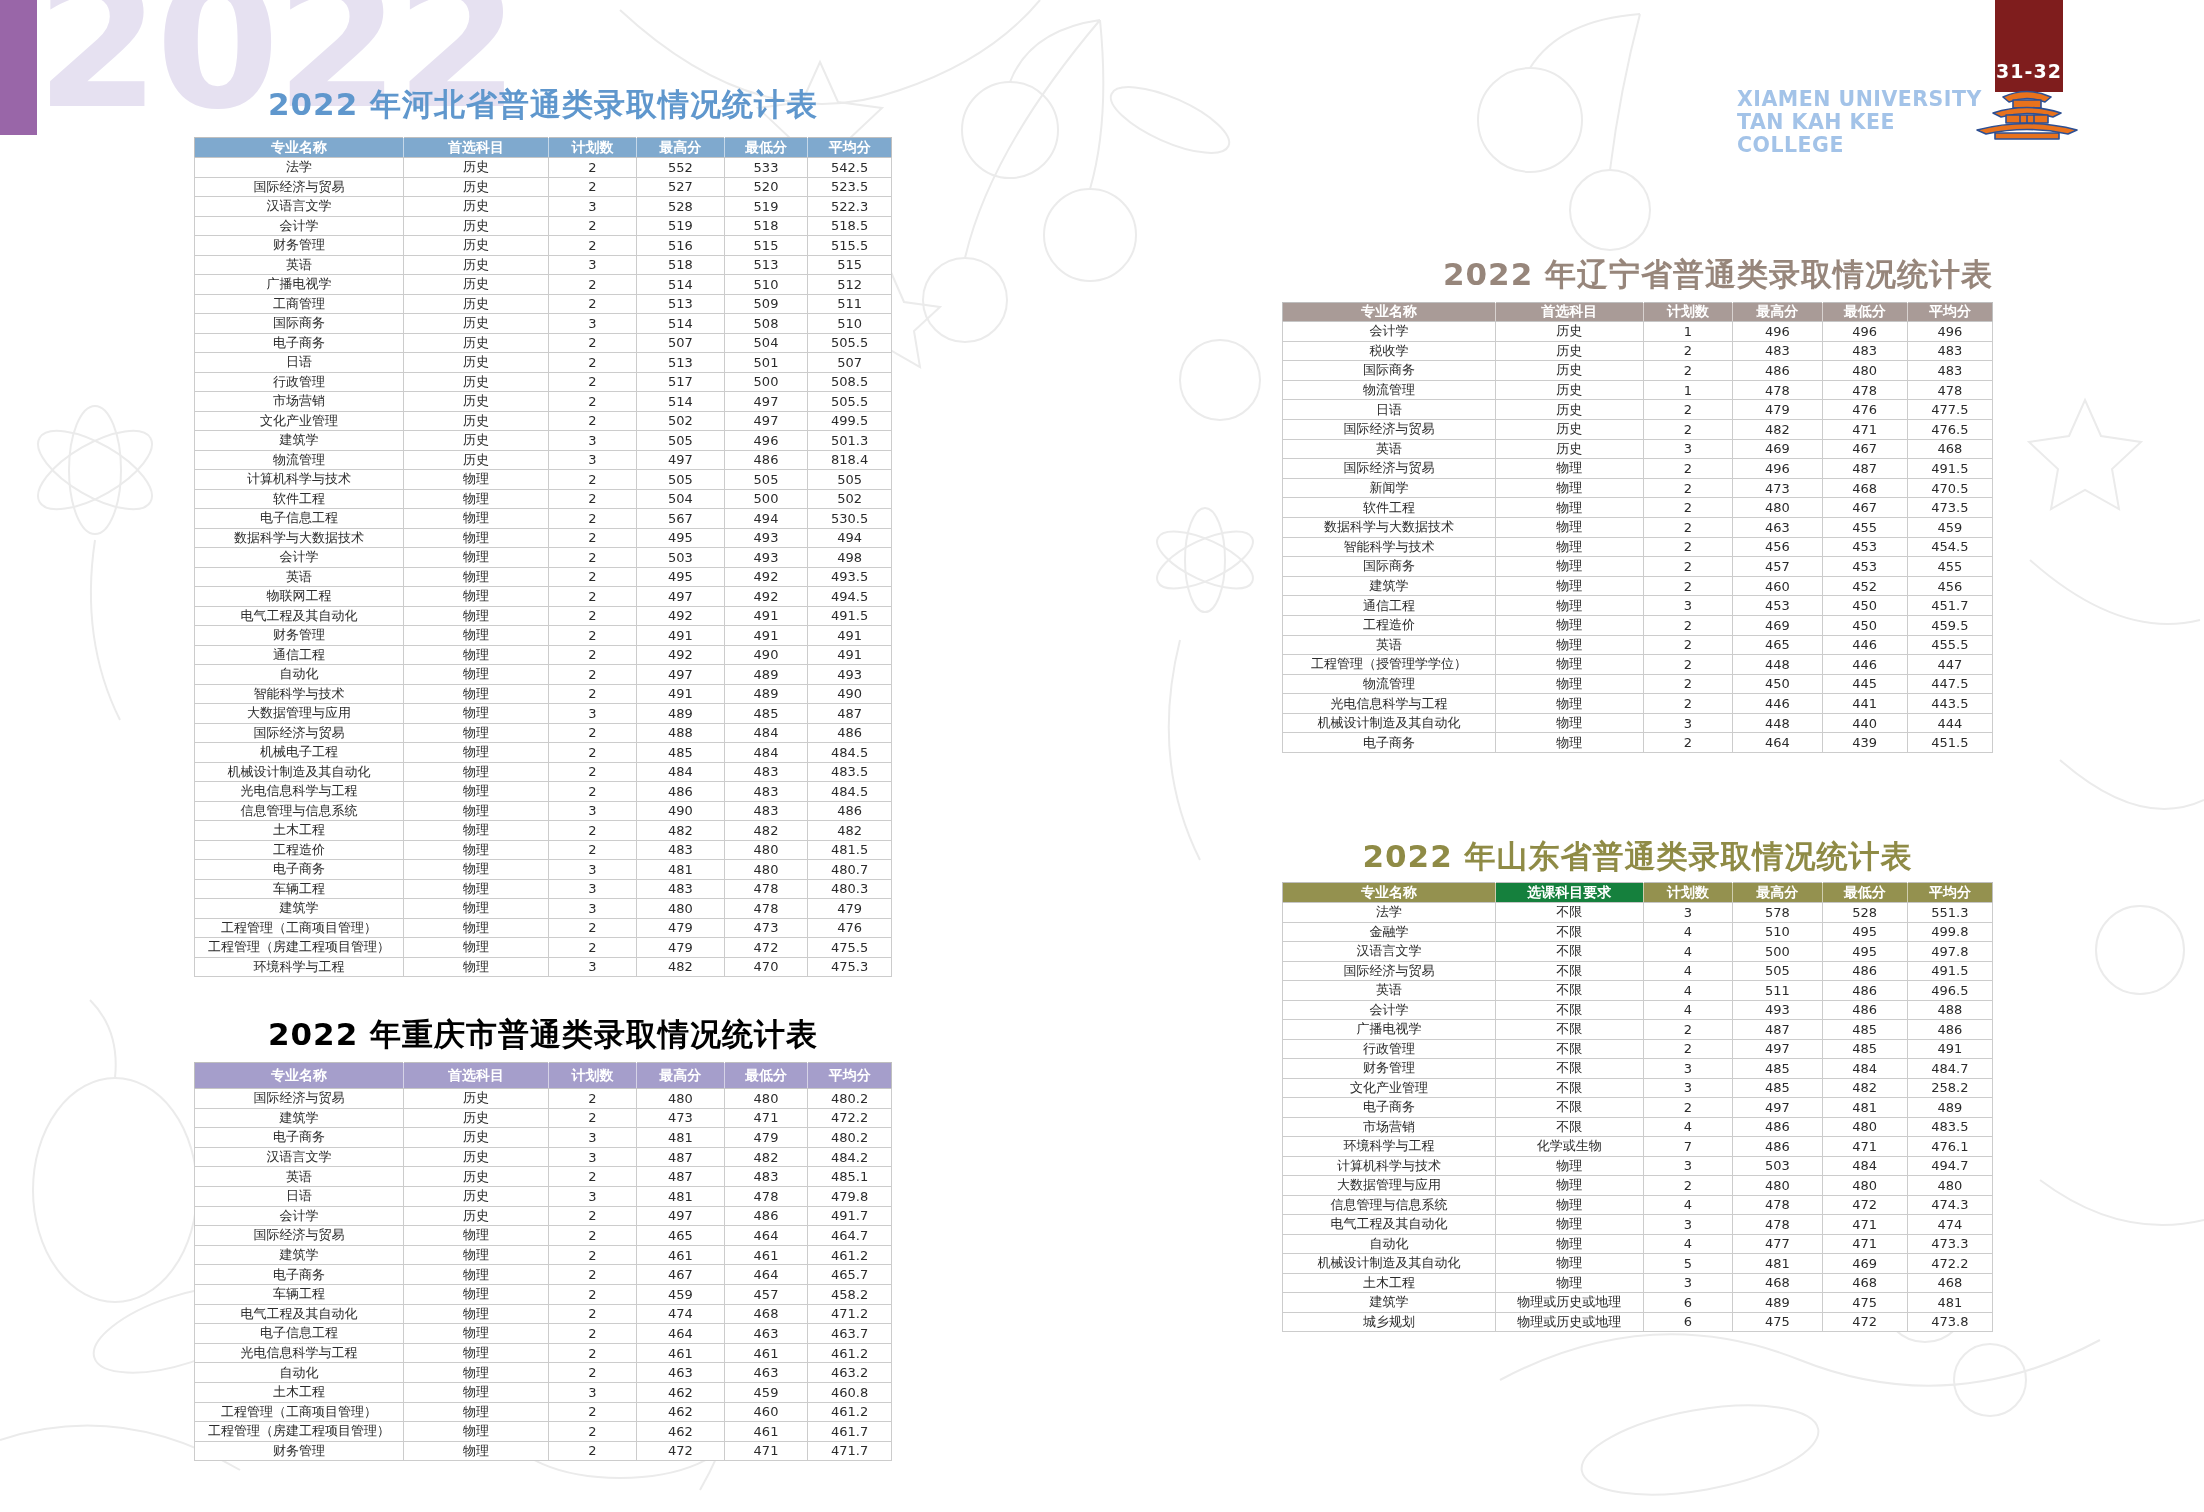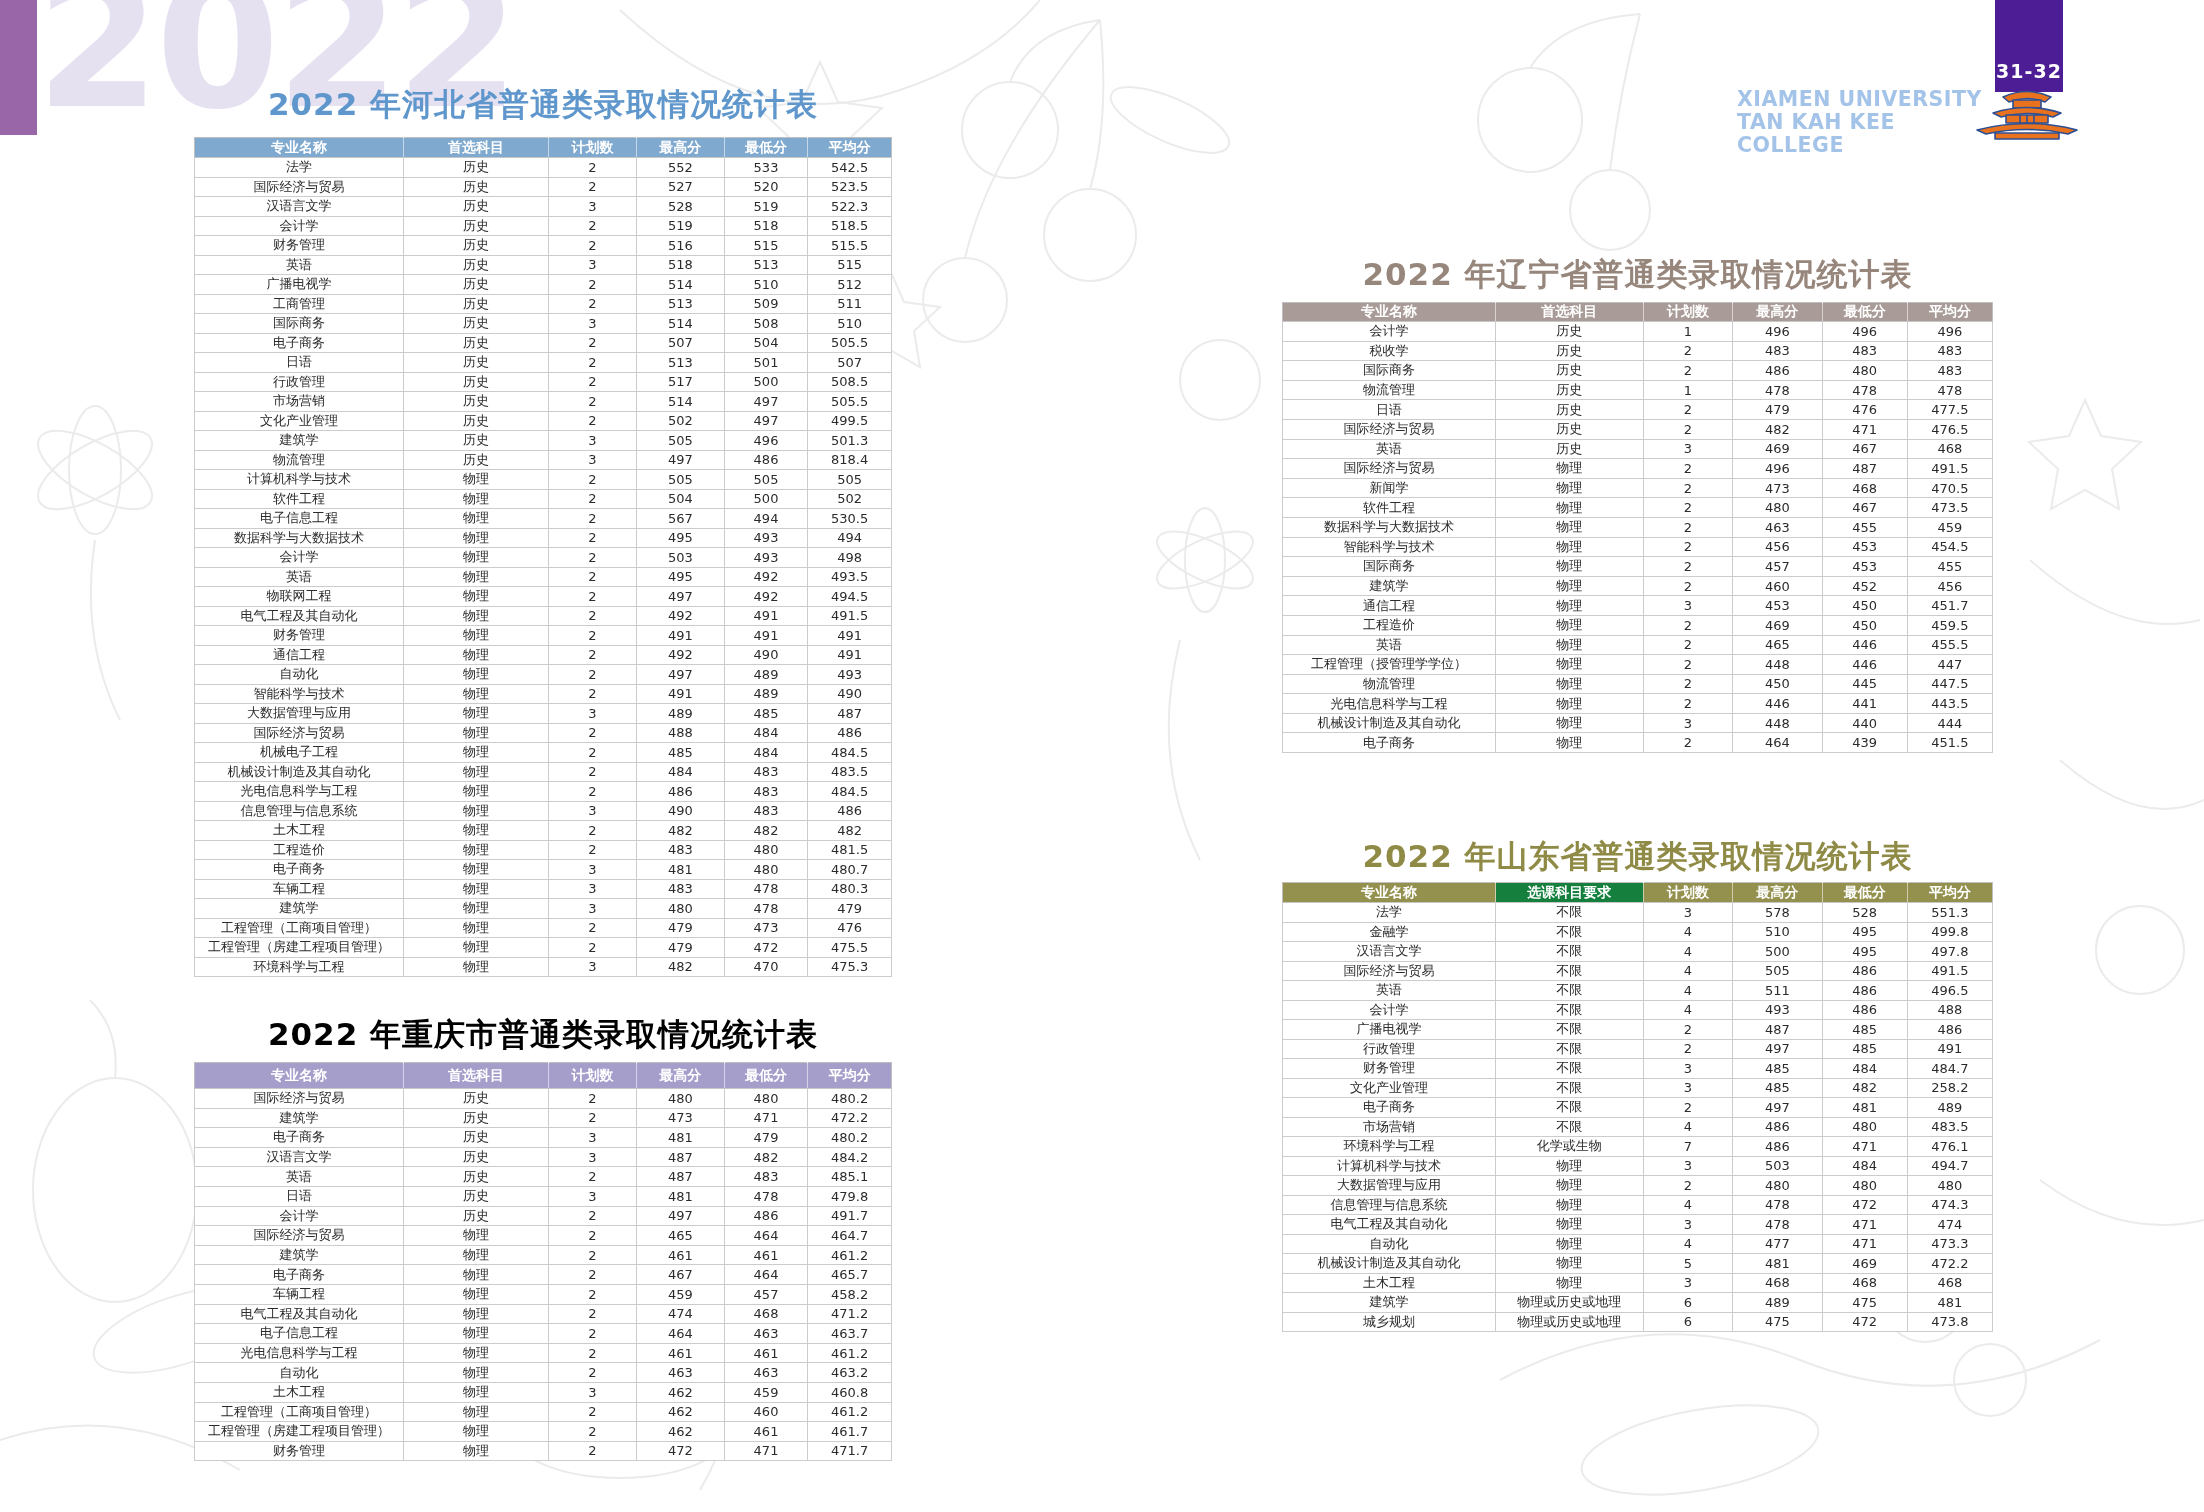--- a/index.html
+++ b/index.html
@@ -16,21 +16,21 @@
             display:flex; align-items:flex-end; justify-content:center; }
   .ribbon .pageno { color:#ffffff; font-weight:bold; font-size:19px; padding-bottom:10px; letter-spacing:1px; }
   .college-gate { position:absolute; left:1962px; top:84px; z-index:2; }
   .college-name { position:absolute; left:1737px; top:88px; width:260px; z-index:2;
                   font-weight:bold; font-size:20.5px; line-height:23px; letter-spacing:0.5px; }
 
   .tbl-title { position:absolute; text-align:center; font-size:31px; font-weight:bold;
                letter-spacing:1px; z-index:3; white-space:nowrap; }
   .t-hebei-title    { left:194px;  top:84px;   width:698px; }
   .t-cq-title       { left:194px;  top:1014px; width:698px; }
-  .t-ln-title       { left:1282px; top:254px;  width:711px; }
+  .t-ln-title       { left:1282px; top:254px;  width:711px;text-align:right; }
   .t-sd-title       { left:1282px; top:836px;  width:711px; }
 
   table.stats { position:absolute; border-collapse:collapse; table-layout:fixed; z-index:3;
                 background:#ffffff; }
   .t-hebei { left:194px;  top:137px; width:698px; }
   .t-cq    { left:194px;  top:1062px; width:698px; }
   .t-ln    { left:1282px; top:302px; width:711px; }
   .t-sd    { left:1282px; top:882px; width:711px; }
 
   table.stats th { color:#ffffff; font-size:14px; font-weight:bold;
@@ -105,21 +105,21 @@
     <path d="M1500 1380 Q1650 1300 1800 1360 Q1950 1420 2100 1340"></path>
     <circle cx="1925" cy="1300" r="42"></circle>
       <circle cx="1990" cy="1380" r="36"></circle>
     <ellipse cx="1700" cy="1450" rx="120" ry="40" transform="rotate(-10 1700 1450)"></ellipse>
     <path d="M2040 1180 Q2120 1240 2204 1220"></path>
   </svg>
 
   <div class="accent-bar" style="background: rgb(153, 102, 168);"></div>
   <div class="watermark" style="color: rgb(230, 225, 241);">2022</div>
 
-  <div class="ribbon" style="background: #4c1d95;">
+  <div class="ribbon" style="background: #7f1d1d;">
     <span class="pageno">31-32</span>
   </div>
   <svg class="college-gate" width="130" height="56" viewBox="0 0 130 56">
     <g fill="#e8721d" stroke="#2d4f93" stroke-width="1.6" stroke-linejoin="round">
       <path d="M41 13 Q65 2 89 13 L83 18 Q65 11 47 18 Z"></path>
       <rect x="51" y="16" width="28" height="8"></rect>
       <path d="M31 29 Q65 18 99 29 L91 33 Q65 26 39 33 Z"></path>
       <rect x="44" y="31" width="42" height="8"></rect>
       <path d="M15 46 Q65 33 115 46 L106 50 Q65 41 24 50 Z"></path>
       <rect x="33" y="49" width="64" height="6"></rect>

